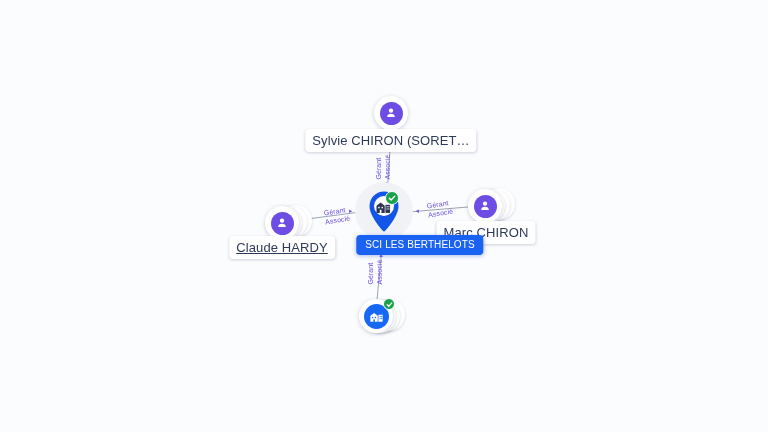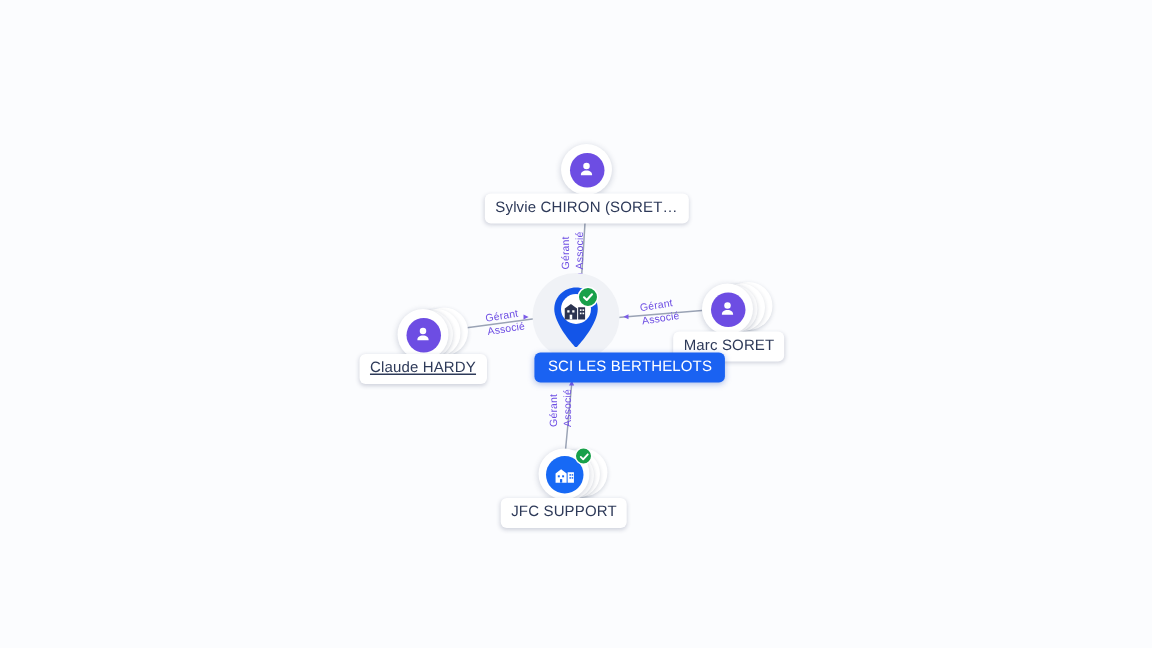--- a/index.html
+++ b/index.html
@@ -99,21 +99,21 @@
     box-sizing: border-box;
   }
   .check-badge svg { display: block; }
 
   
   .node-label {
     position: absolute;
     transform: translateX(-50%);
     background: #ffffff;
     color: #2e3a59;
-    font-size: 10px;
+    font-size: 13px;
     line-height: 1;
     letter-spacing: 0.1px;
     padding: 5px 7px 5px 7px;
     border-radius: 4px;
     box-shadow: 0 1px 3px rgba(28, 42, 80, 0.20);
     white-space: nowrap;
   }
 
   .node-label.primary {
     background: #1a62f2;
@@ -245,21 +245,21 @@
     <div class="stack" style="left:4px;  top:0px;"></div>
     <div class="avatar-holder" style="left:0px; top:0px;">
       <div class="avatar-disc">
         <svg width="14" height="14" viewBox="0 0 24 24" fill="#ffffff">
           <circle cx="12" cy="8" r="3.7"></circle>
           <path d="M12 13.2c-4 0-6.4 2.3-6.4 4.4v1.1h12.8v-1.1c0-2.1-2.4-4.4-6.4-4.4z"></path>
         </svg>
       </div>
     </div>
   </div>
-  <div class="node-label" style="left:486px; top:221px;">Marc SORET</div>
+  <div class="node-label" style="left:486px; top:221px;">Marc CHIRON</div>
 
   <div class="node" style="left:376px; top:316px;">
     <div class="stack" style="left:13px; top:-1px;"></div>
     <div class="stack" style="left:8px;  top:0px;"></div>
     <div class="stack" style="left:4px;  top:1px;"></div>
     <div class="avatar-holder" style="left:0px; top:0px;">
       <div class="company-disc">
         <svg width="15" height="15" viewBox="0 0 24 24" fill="#ffffff">
           <path d="M2.2 20.4V10.6L8.1 6.2l5.9 4.4v9.8z"></path>
           <path d="M15.1 20.4V9.2h6.7v11.2z"></path>
@@ -272,21 +272,20 @@
           <rect x="19.4" y="14.6" width="1.6" height="1.6" fill="#1769f5"></rect>
         </svg>
       </div>
       <div class="check-badge" style="right:-2px; top:-1px;">
         <svg width="7" height="7" viewBox="0 0 24 24" fill="none" stroke="#ffffff" stroke-width="4.2" stroke-linecap="round" stroke-linejoin="round">
           <path d="M4 12.5 L9.5 18 L20 6.5"></path>
         </svg>
       </div>
     </div>
   </div>
-  <div class="node-label" style="left:376px; top:332px;">JFC SUPPORT</div>
 
   <div class="node" style="left:384px; top:213px;">
     <div class="halo" style="left:0px; top:-2px;"></div>
 
     <div class="pin" style="left:0px; top:0px;">
       <svg width="38" height="46" viewBox="0 0 38 46" xmlns="http://www.w3.org/2000/svg">
         <path d="M19 1.6c-8.0 0-14.5 6.4-14.5 14.3 0 10.2 12.2 23.6 13.4 24.9
                  a1.5 1.5 0 0 0 2.2 0c1.2-1.3 13.4-14.7 13.4-24.9
                  C33.5 8.0 27.0 1.6 19 1.6z" fill="#1355e8"></path>
         <circle cx="19" cy="16.0" r="10.0" fill="#ffffff"></circle>

